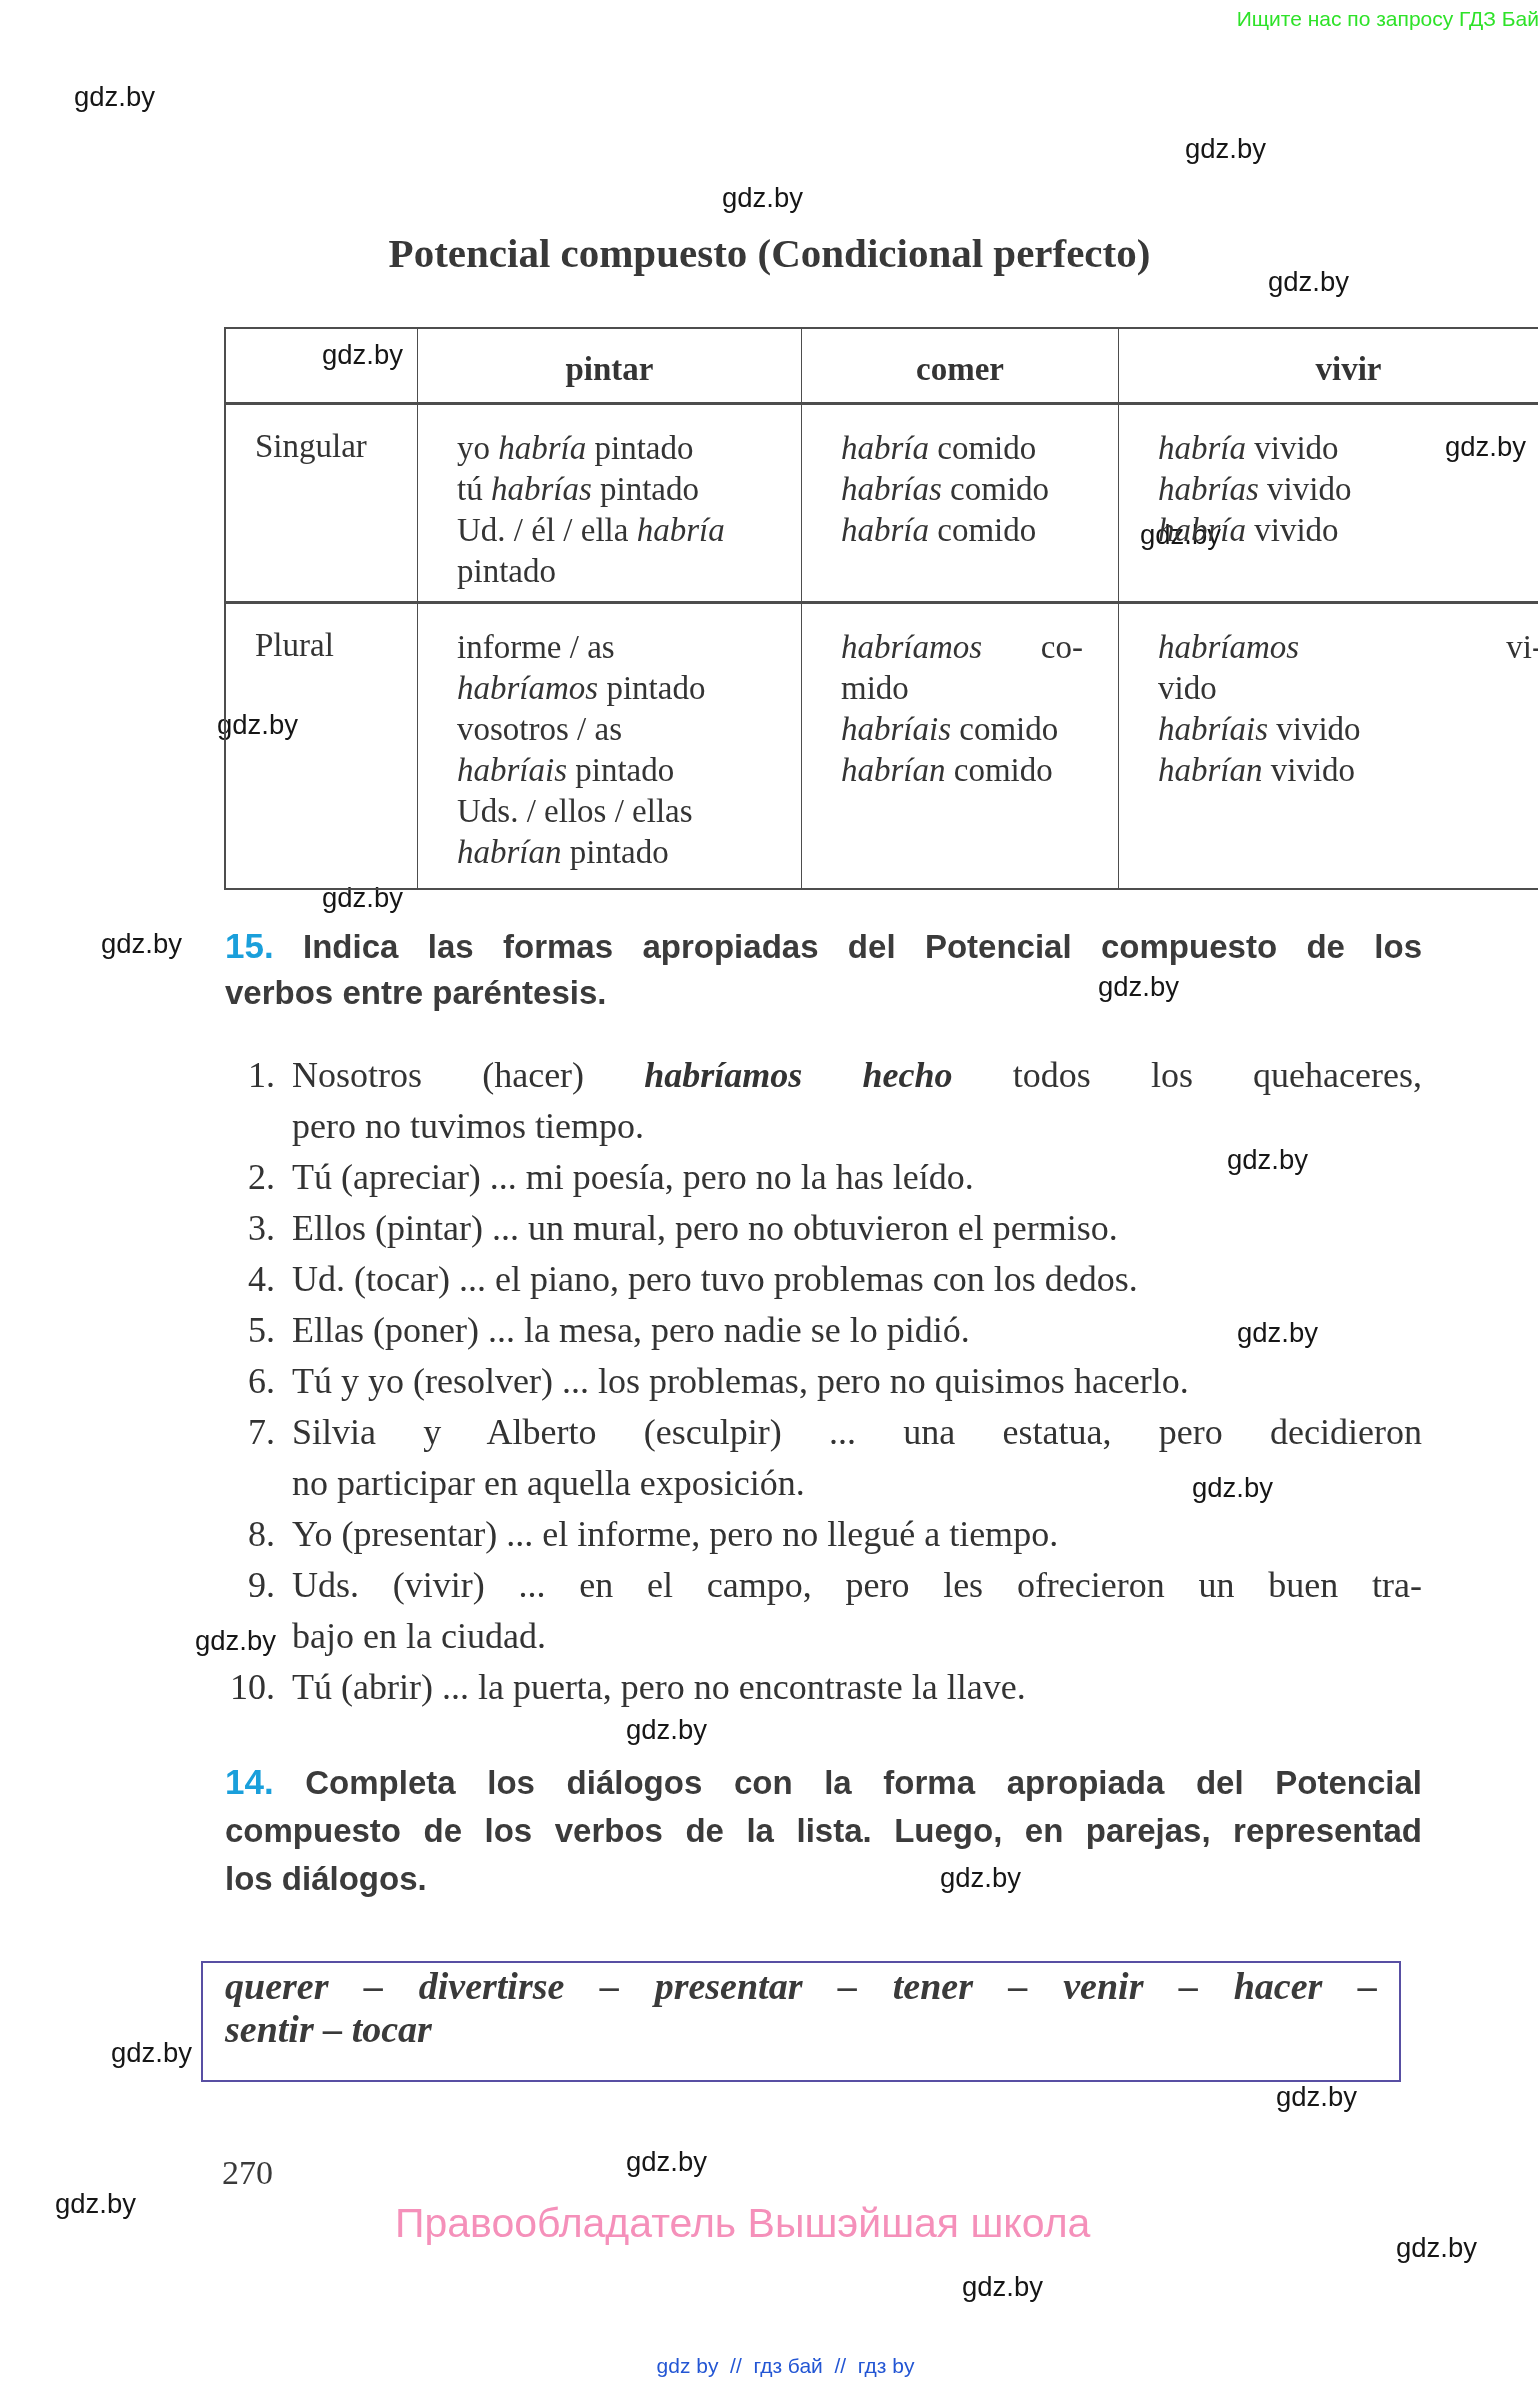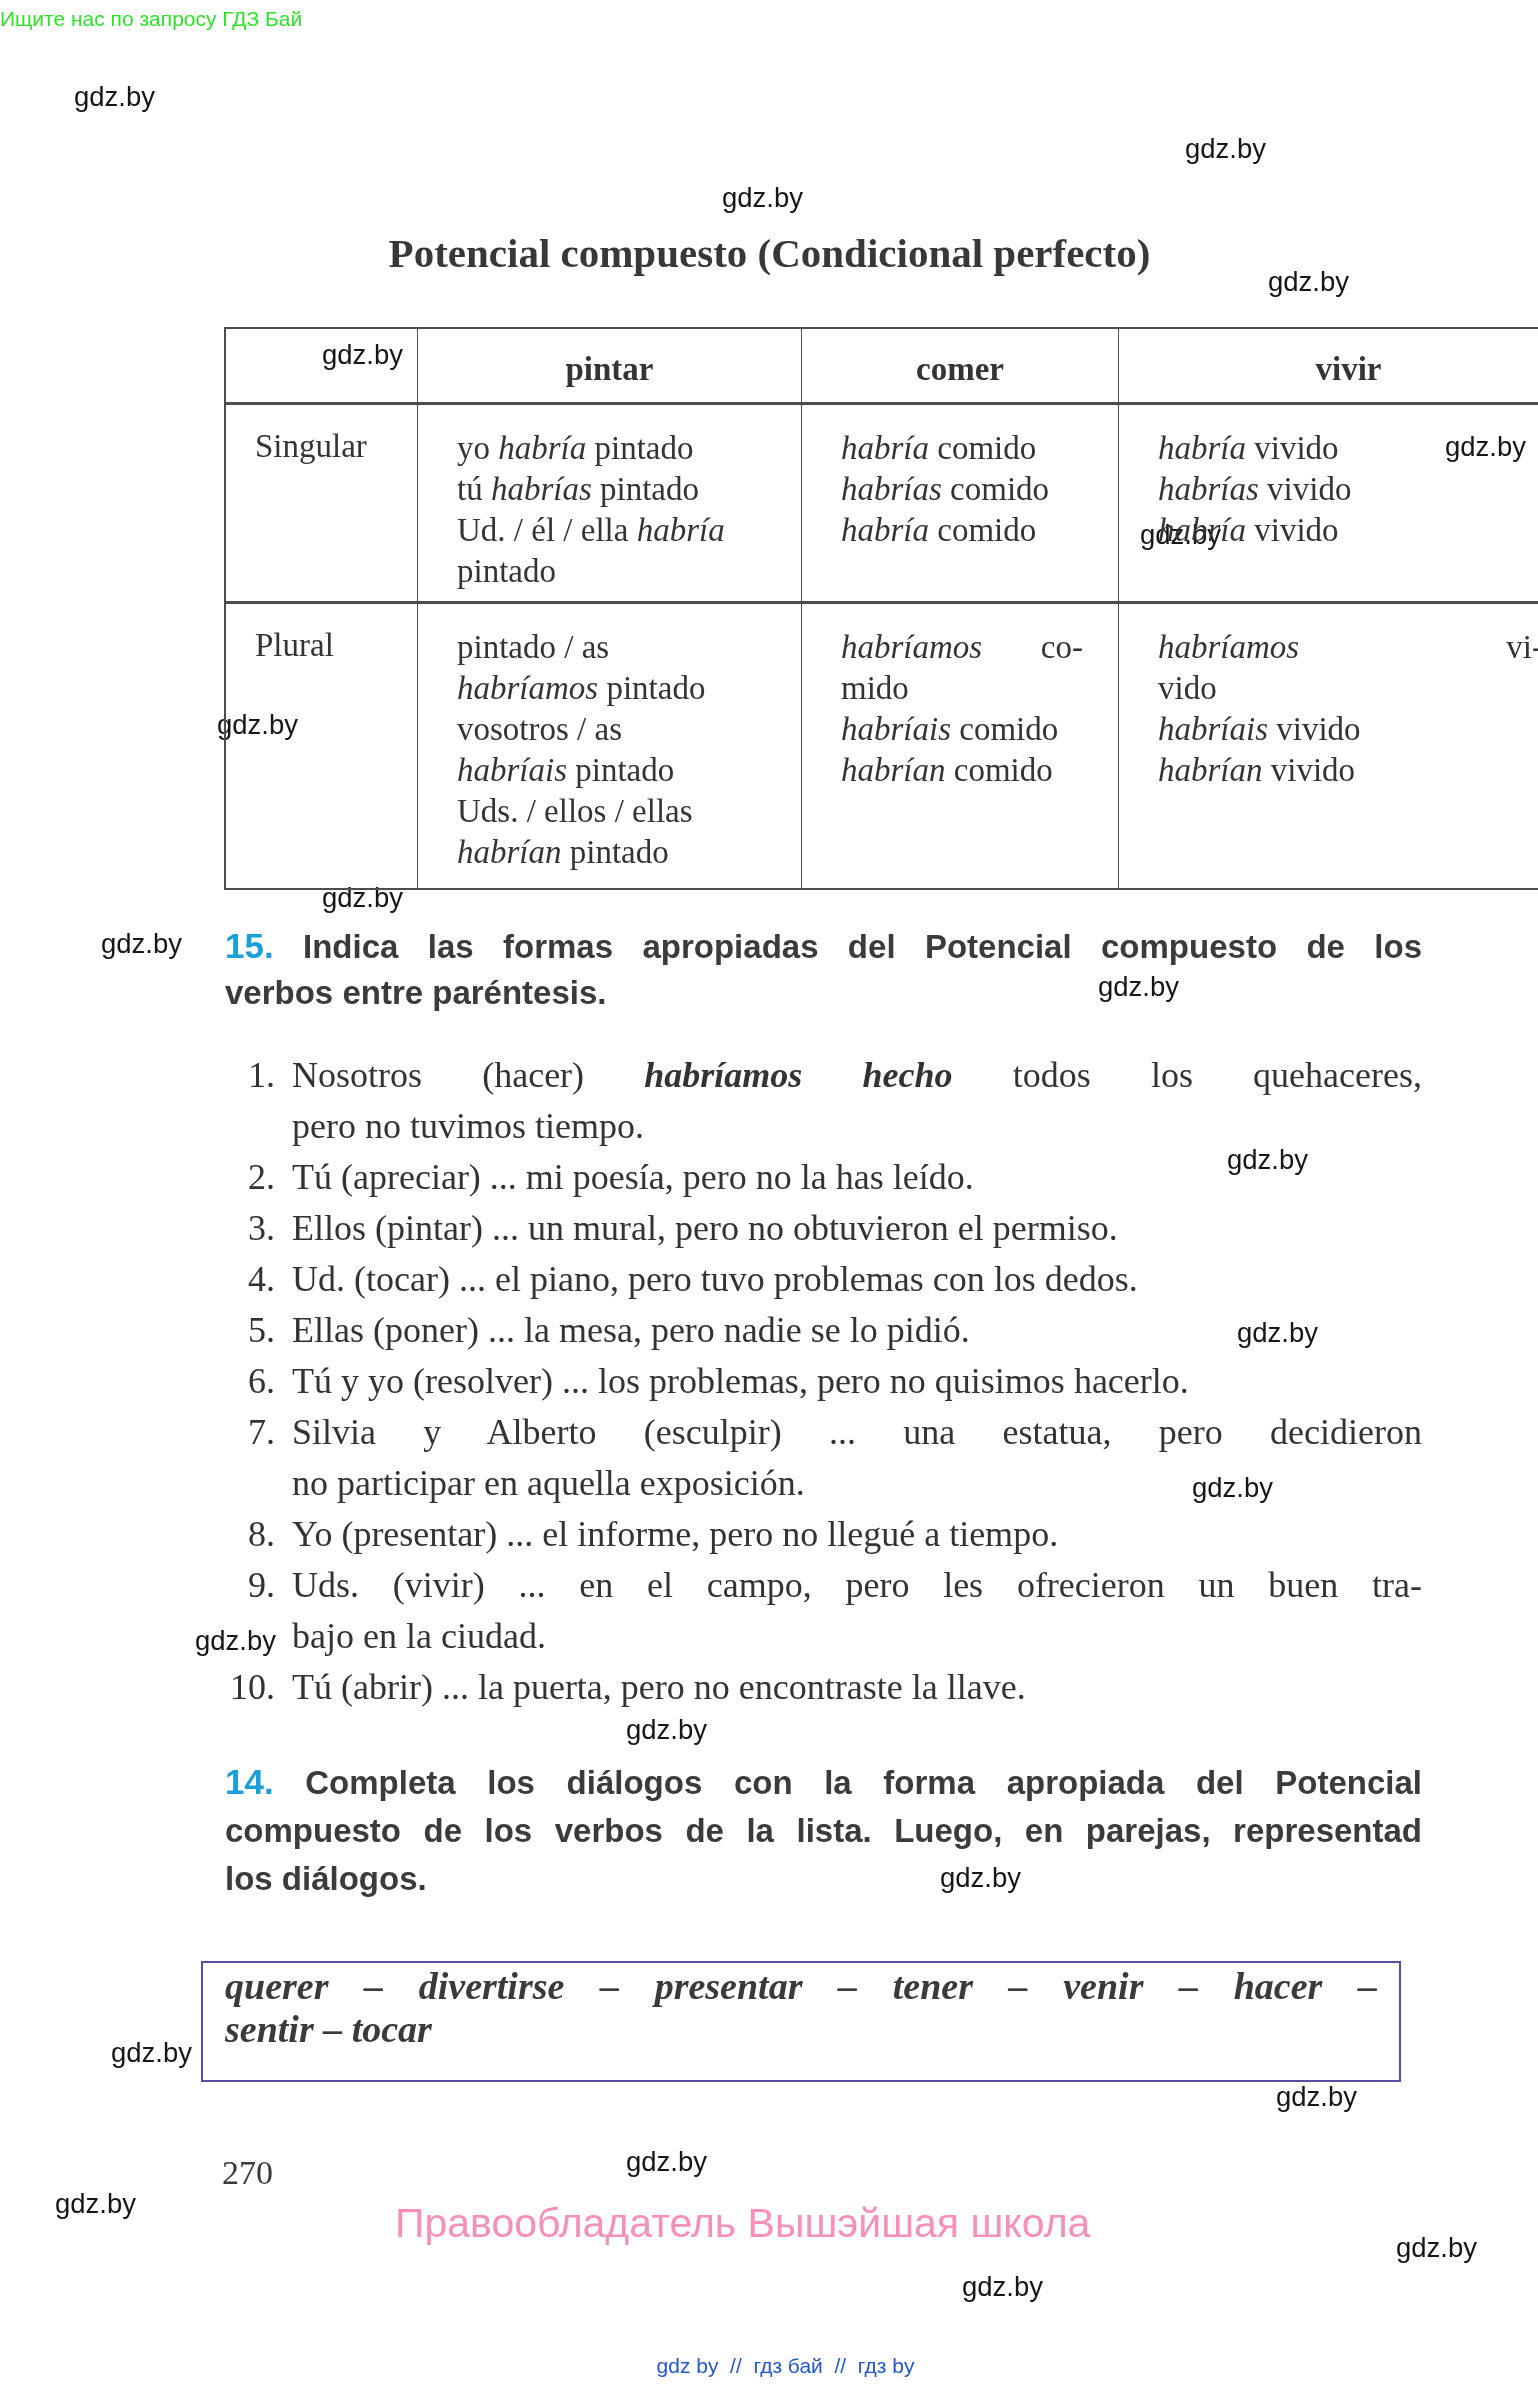--- a/index.html
+++ b/index.html
@@ -1,18 +1,18 @@
 <!DOCTYPE html>
 <html style="font-size:14px"><head>
 <meta charset="utf-8">
 <style>
   html,body{margin:0;padding:0;background:#888;}
   .page{position:relative;width:1539px;height:2401px;background:#ffffff;overflow:hidden;
         font-family:"Liberation Serif",serif;}
-  .banner{position:absolute;top:7px;left:0;width:100%;text-align:left;
+  .banner{position:absolute;top:7px;left:0;width:100%;text-align:right;
           font-family:"Liberation Sans",sans-serif;font-size:21px;color:#2ee229;}
   .wm{position:absolute;font-family:"Liberation Sans",sans-serif;font-size:27.5px;
       color:#161616;white-space:nowrap;}
   .title{position:absolute;top:229px;left:0;width:100%;text-align:center;
          font-weight:bold;font-size:41px;color:#383838;}
   
   .gtable{position:absolute;left:224px;top:299px;width:1356px;height:563px;
           border:2.7px solid #4d4d4d;box-sizing:border-box;display:grid;
           grid-template-columns:192px 384px 317px auto;
           grid-template-rows:76px 199px auto;
@@ -100,21 +100,21 @@
         <div class="line"><i>habría</i> comido</div>
       </div>
     <div class="gcell tcell lastcol">
         <div class="line"><i>habría</i> vivido</div>
         <div class="line"><i>habrías</i> vivido</div>
         <div class="line"><i>habría</i> vivido</div>
       </div>
 
     <div class="gcell lcell lastrow">Plural</div>
     <div class="gcell tcell lastrow">
-        <div class="line">pintado / as</div>
+        <div class="line">informe / as</div>
         <div class="line"><i>habríamos</i> pintado</div>
         <div class="line">vosotros / as</div>
         <div class="line"><i>habríais</i> pintado</div>
         <div class="line">Uds. / ellos / ellas</div>
         <div class="line"><i>habrían</i> pintado</div>
       </div>
     <div class="gcell tcell lastrow">
         <div class="line jl"><i>habríamos</i> co-</div>
         <div class="line">mido</div>
         <div class="line"><i>habríais</i> comido</div>

